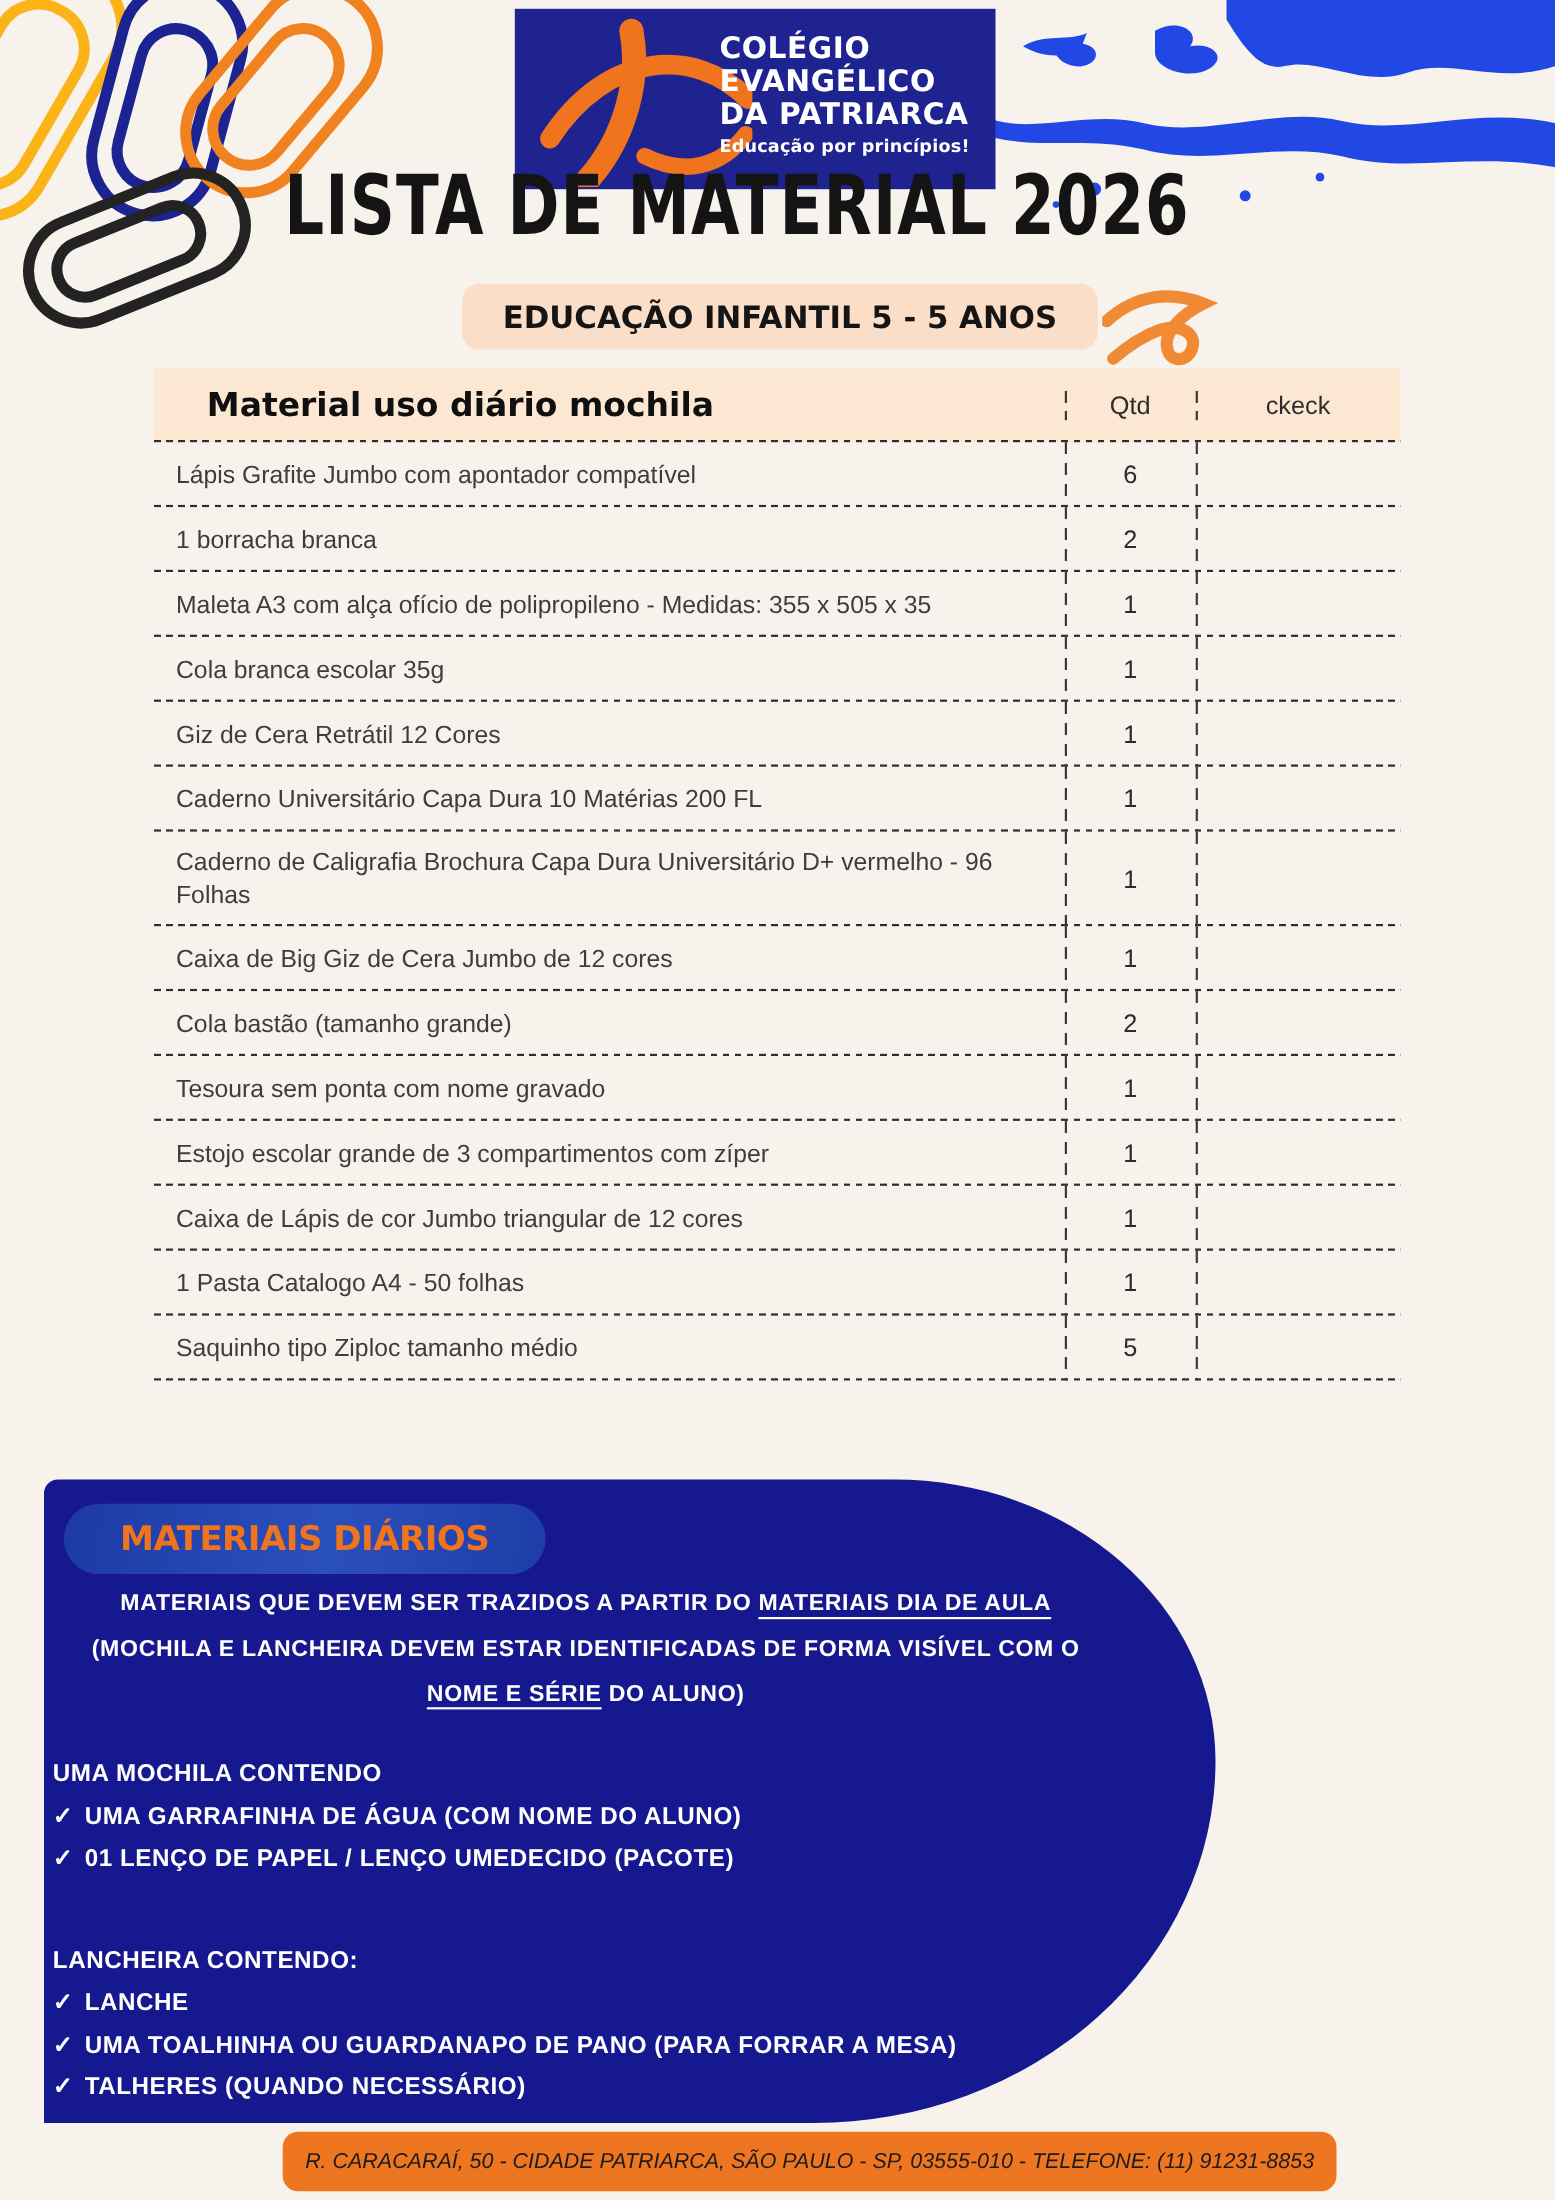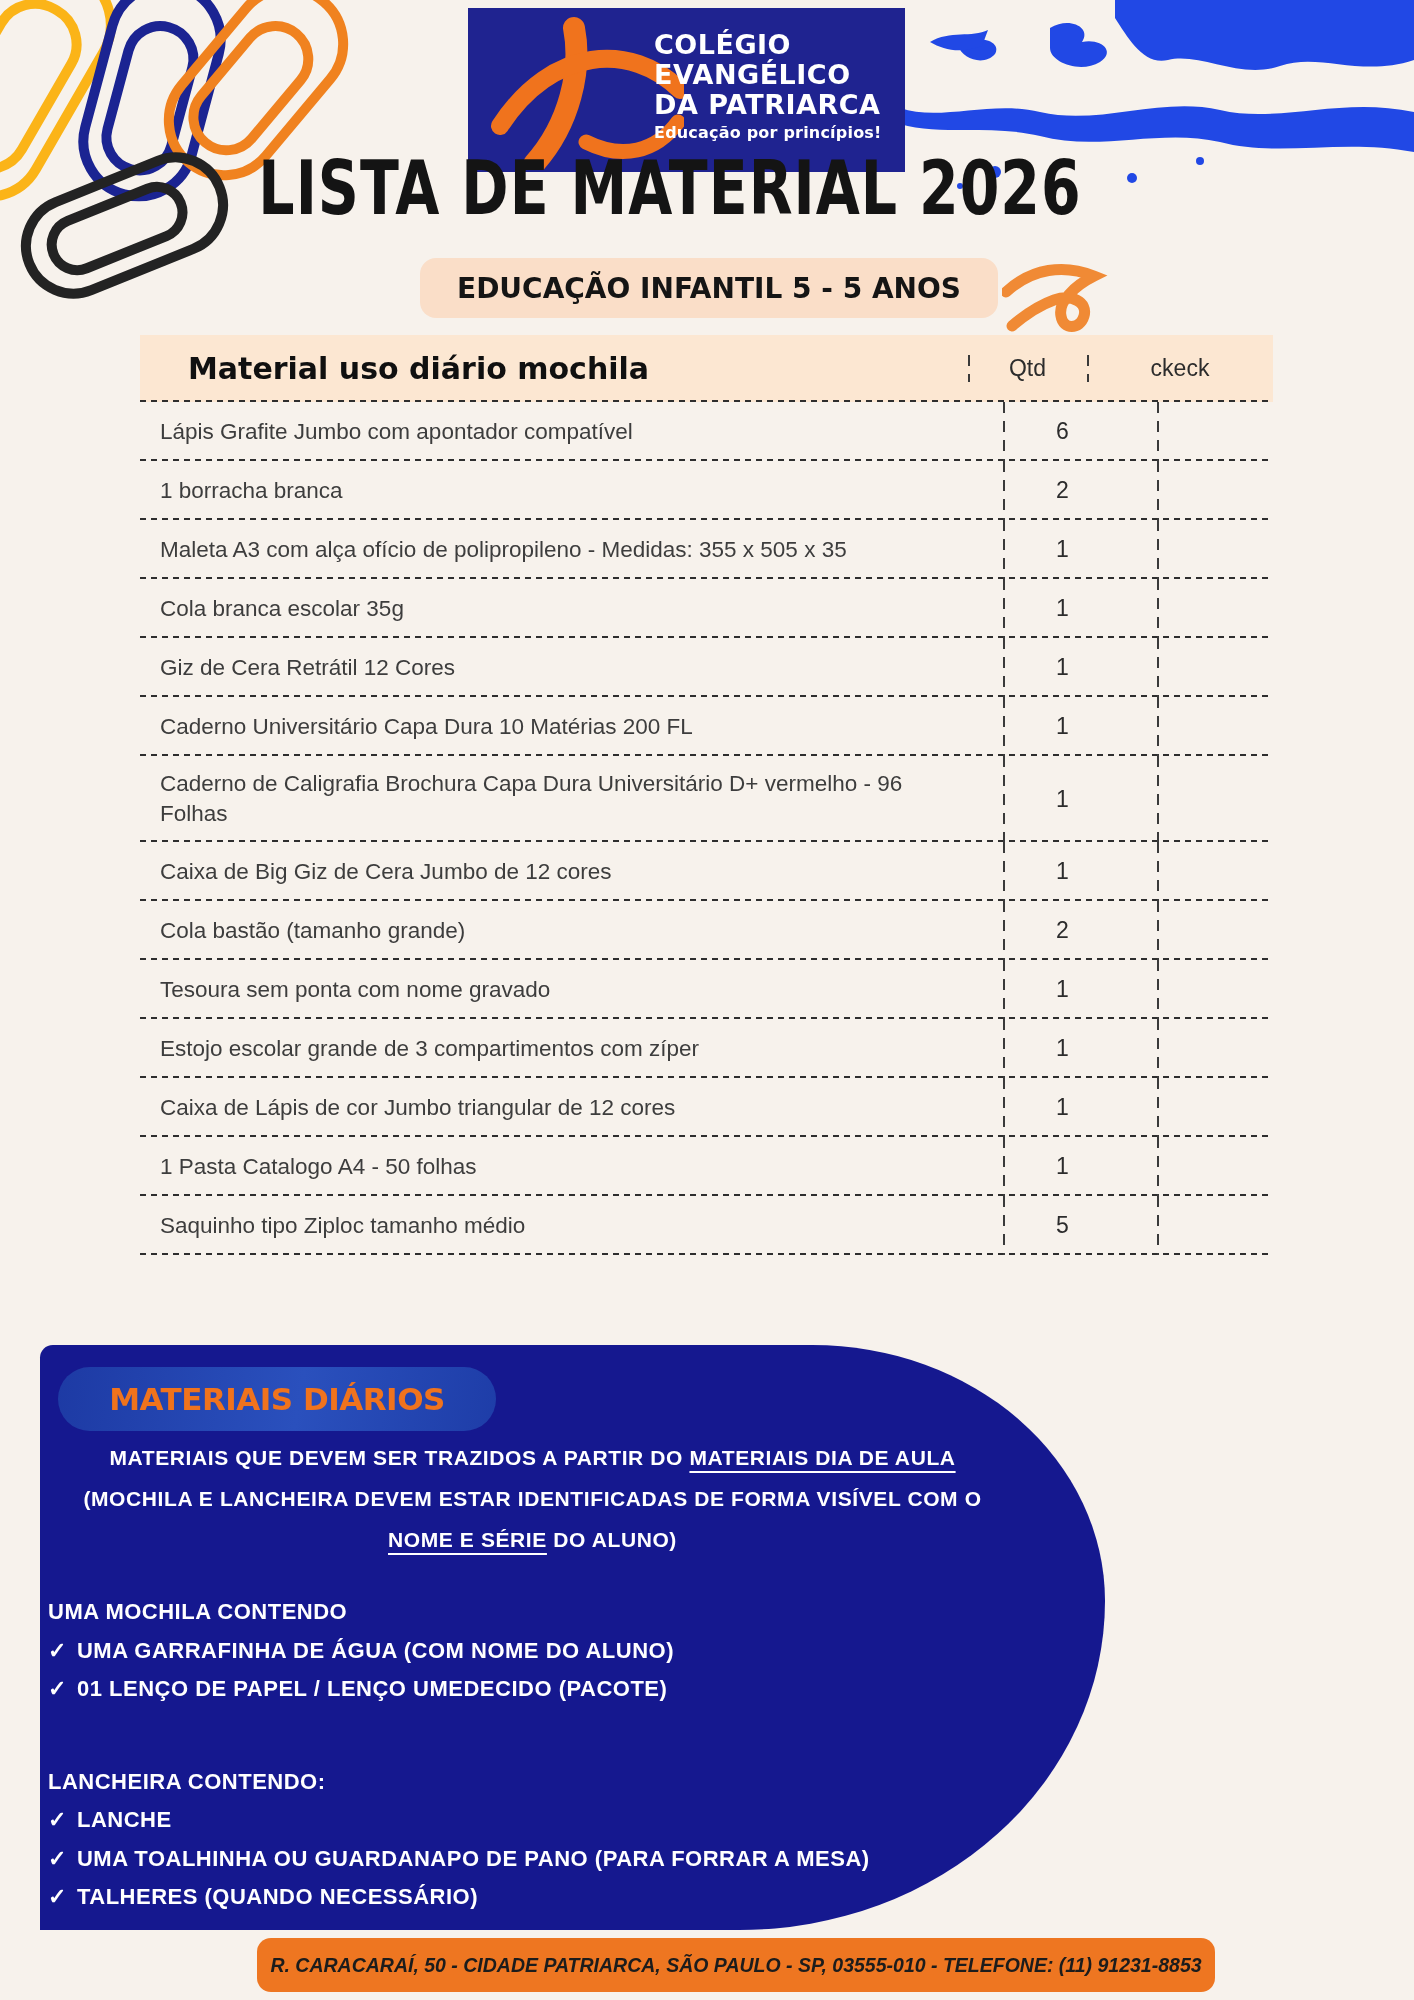--- a/index.html
+++ b/index.html
@@ -35,42 +35,42 @@
         background-size:100% 2px;background-position:left bottom;background-repeat:no-repeat;}
   .thead{height:67px;background-color:var(--peach_header,#fce7d2);align-items:center;}
   .th-material{padding-left:20px;font-family:"DejaVu Sans",sans-serif;font-weight:bold;
                font-size:30px;color:#101010;margin-left:28px;}
   .th-small{font-size:23px;color:#222;text-align:left;}
   .cell{display:flex;align-items:center;}
   .cell-material{padding:13px 30px 13px 20px;font-size:22.5px;line-height:30px;color:#3d3d3d;}
   .cell-q,.cell-c{position:relative;justify-content:center;font-size:23px;color:#2c2c2c;}
   .cell-q::before,.cell-c::before{content:"";position:absolute;left:0;top:0;bottom:0;width:2px;
       background:repeating-linear-gradient(180deg,#3a3a3a 0 11px,transparent 11px 19px);}
-  .body-row{min-height:59px;gap:35px;}
+  .body-row{min-height:59px;}
 
   
   .daily{position:absolute;left:40px;top:1345px;width:1065px;height:585px;
          background:var(--navy_section,#15188f);color:#fff;
          border-radius:14px 320px 400px 0 / 14px 280px 360px 0;}
   .badge{position:absolute;left:18px;top:22px;width:438px;height:64px;border-radius:32px;
          background:linear-gradient(100deg,#1d3aa4 0%,#2a50bd 55%,#1e3da8 100%);
          text-align:center;line-height:64px;font-family:"DejaVu Sans",sans-serif;
          font-weight:bold;font-size:31px;letter-spacing:-.5px;color:var(--orange,#f0731d);}
   .intro{position:absolute;left:20px;top:92px;width:945px;text-align:center;
          font-weight:bold;font-size:21px;letter-spacing:.6px;line-height:41px;}
   .u{text-decoration:underline;text-underline-offset:6px;text-decoration-thickness:2px;}
   .list-area{position:absolute;left:8px;top:248px;font-weight:bold;font-size:22px;
              letter-spacing:.5px;line-height:38.5px;}
   .lunchbox{margin-top:54px;}
   .chk{display:inline-block;margin-right:10px;}
 
   
   .footer{position:absolute;left:257px;top:1938px;width:958px;height:54px;border-radius:14px;
           background:var(--footer_orange,#ee7621);text-align:center;line-height:55px;
-          font-weight:bold;font-style:italic;font-size:19.5px;color:#1c1c1c;white-space:nowrap;}
+          font-weight:normal;font-style:italic;font-size:19.5px;color:#1c1c1c;white-space:nowrap;}
 </style>
 </head>
 <body>
 
 <div class="page" style="--bg: #f7f2ec; --navy_logo: #1f2390; --navy_section: #15188f; --orange: #f0731d; --footer_orange: #ee7621; --peach_subtitle: #fadec8; --peach_header: #fce7d2; --splash_blue: #2148e5; --clip_yellow: #fbb418; --clip_navy: #1b2492; --clip_orange: #f0821f; --clip_black: #232323;">
 
   <div>
     <div class="clip" style="--c:#fbb418;left:-52px;top:-48px;width:115px;height:235px;transform:rotate(30deg);"></div>
     <div class="clip" style="--c:#1b2492;left:92px;top:-22px;width:100px;height:205px;transform:rotate(15deg);"></div>
     <div class="clip" style="--c:#f0821f;left:196px;top:-28px;width:100px;height:200px;transform:rotate(40deg);"></div>

